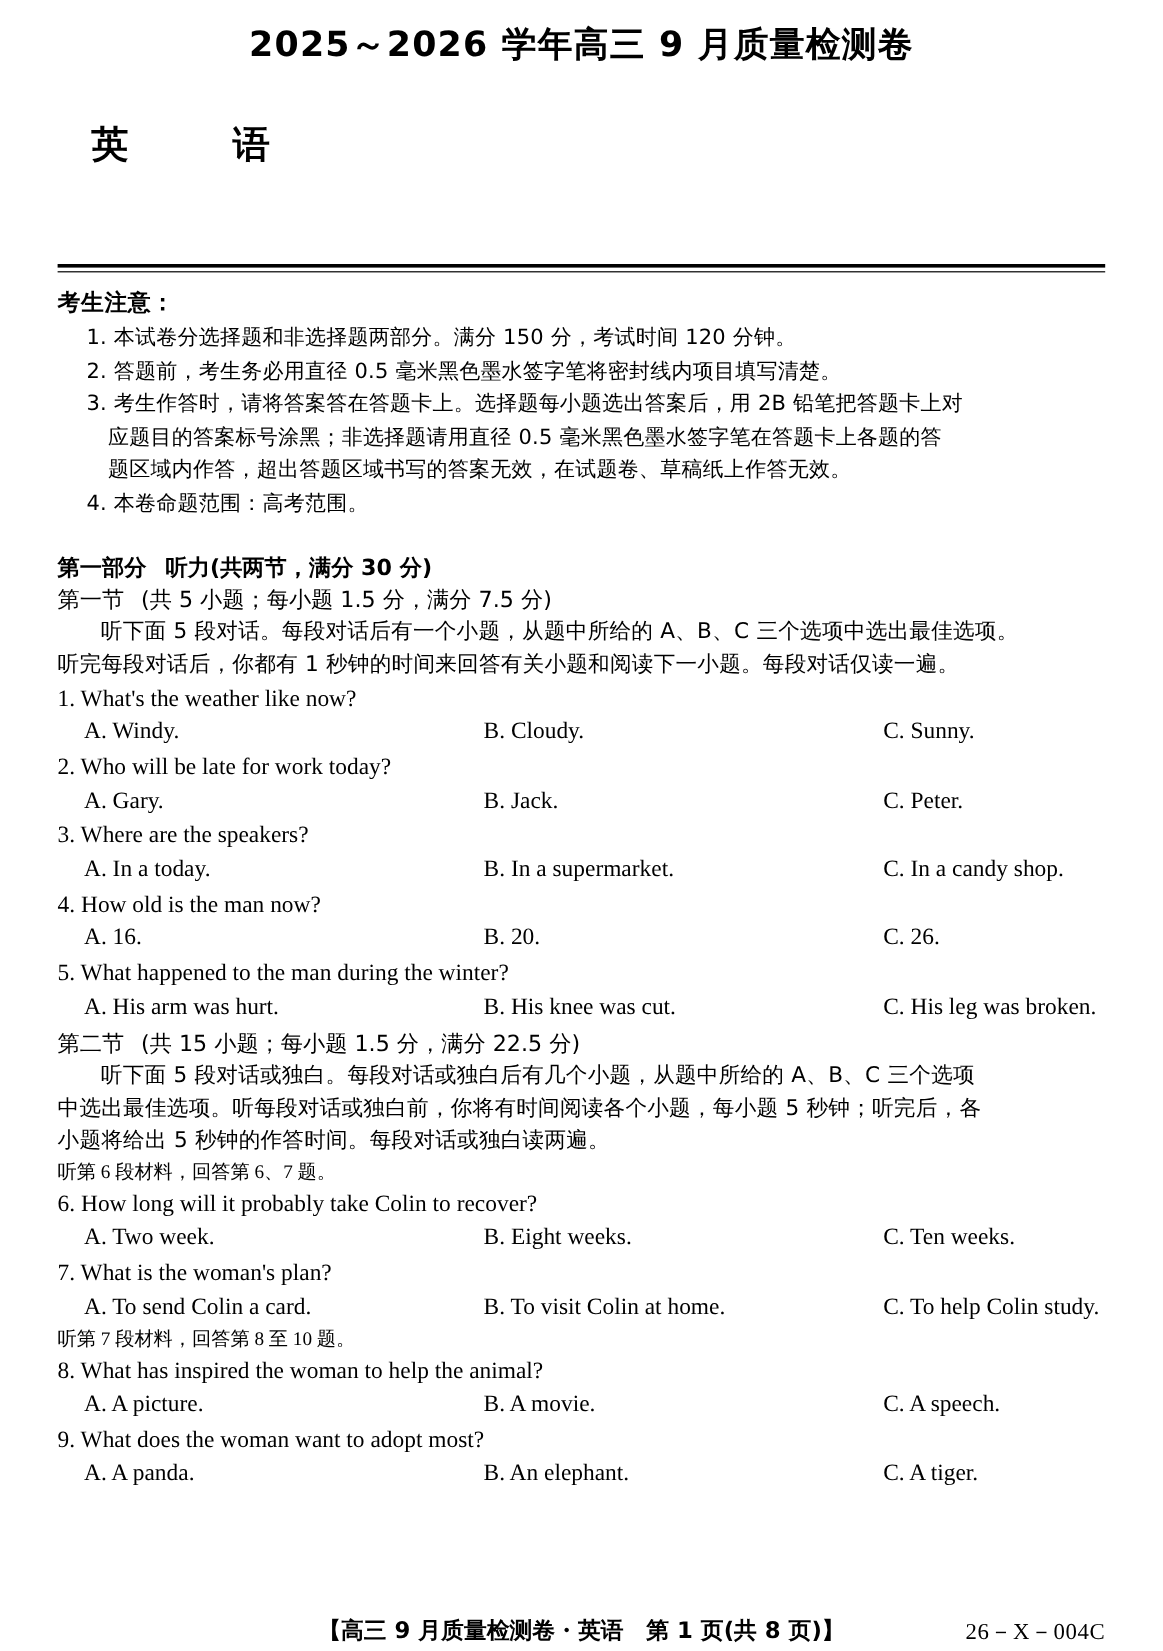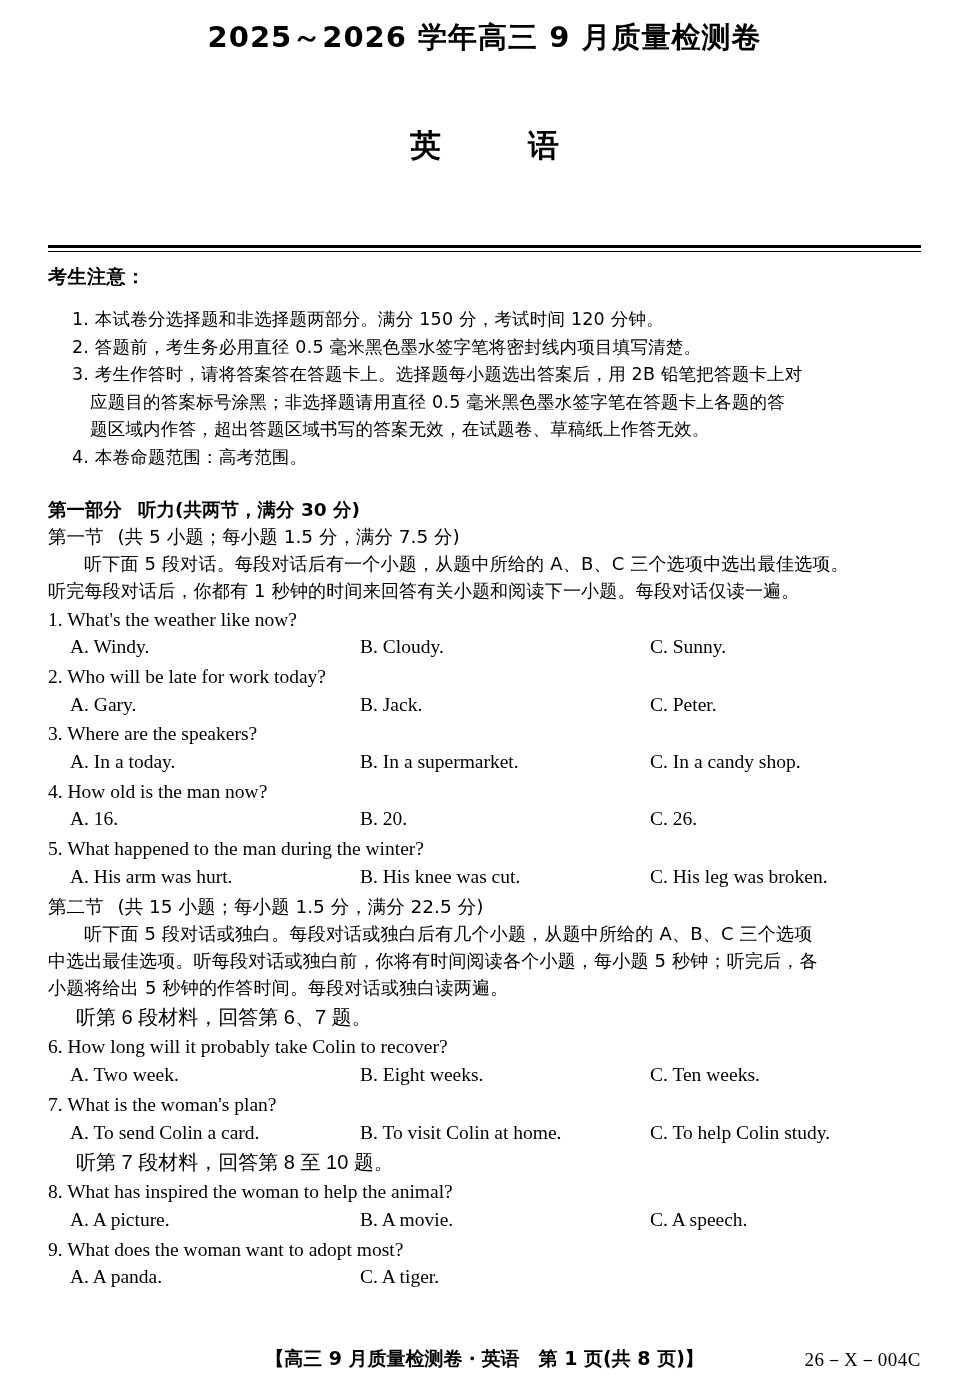--- a/index.html
+++ b/index.html
@@ -30,26 +30,25 @@
   .doc-title {
     text-align: center;
     font-family: "DejaVu Sans", sans-serif;
     font-weight: bold;
     font-size: 29px;
     letter-spacing: 1px;
     margin-top: 18px;
     white-space: nowrap;
   }
   .subject {
-    text-align: center;
     font-family: Liberation Mono, monospace;
     font-weight: bold;
     font-size: 31px;
     letter-spacing: 28px;
-    margin-top: 67px;
+    margin-top: 42px;
     text-indent: 28px;
   }
 
   .divider-wrap {
     margin-top: 78px;
   }
   .rule-thick {
     border-top: 3px solid #000;
     height: 0;
   }
@@ -61,21 +60,21 @@
 
   
   .notice-title {
     font-family: "DejaVu Sans", sans-serif;
     font-weight: bold;
     font-size: 19px;
     margin-top: 12px;
     letter-spacing: 0.5px;
   }
   .notice-list {
-    margin-top: 16px;
+    margin-top: 4px;
     font-family: "DejaVu Sans", sans-serif;
     font-size: 17.5px;
     line-height: 1.52;
   }
   .notice-item {
     text-indent: 24px;
     margin-bottom: 1px;
     letter-spacing: 0.2px;
   }
   .notice-item .cont {
@@ -121,33 +120,33 @@
     line-height: 1.42;
     margin-top: 2px;
     font-family: "Liberation Serif", serif;
   }
   .opts {
     display: flex;
     font-size: 19.5px;
     line-height: 1.42;
     font-family: "Liberation Serif", serif;
     padding-left: 22px;
+    gap: 43px;
   }
   .opt {
     flex: 0 0 auto;
   }
   .opt.a { width: 290px; }
   .opt.b { width: 290px; }
   .opt.c { width: auto; }
 
   .cn-line {
-    font-family: Liberation Sans, sans-serif;
-    font-size: 20px;
+    font-family: Liberation Serif, serif;
+    font-size: 16px;
     margin-top: 3px;
-    margin-left: 28px;
   }
 
   
   .footer {
     position: absolute;
     left: 0;
     right: 0;
     bottom: 14px;
     height: 34px;
   }
@@ -287,20 +286,21 @@
     <div class="q">8. What has inspired the woman to help the animal?</div>
     <div class="opts">
       <div class="opt a">A. A picture.</div>
       <div class="opt b">B. A movie.</div>
       <div class="opt c">C. A speech.</div>
     </div>
 
     <div class="q">9. What does the woman want to adopt most?</div>
     <div class="opts">
       <div class="opt a">A. A panda.</div>
+      <div class="opt b">B. An elephant.</div>
       <div class="opt c">C. A tiger.</div>
     </div>
 
   </div>
 
   <div class="footer">
     <div class="footer-center">【高三 9 月质量检测卷・英语　第 1 页(共 8 页)】</div>
     <div class="footer-right">26－X－004C</div>
   </div>
 

